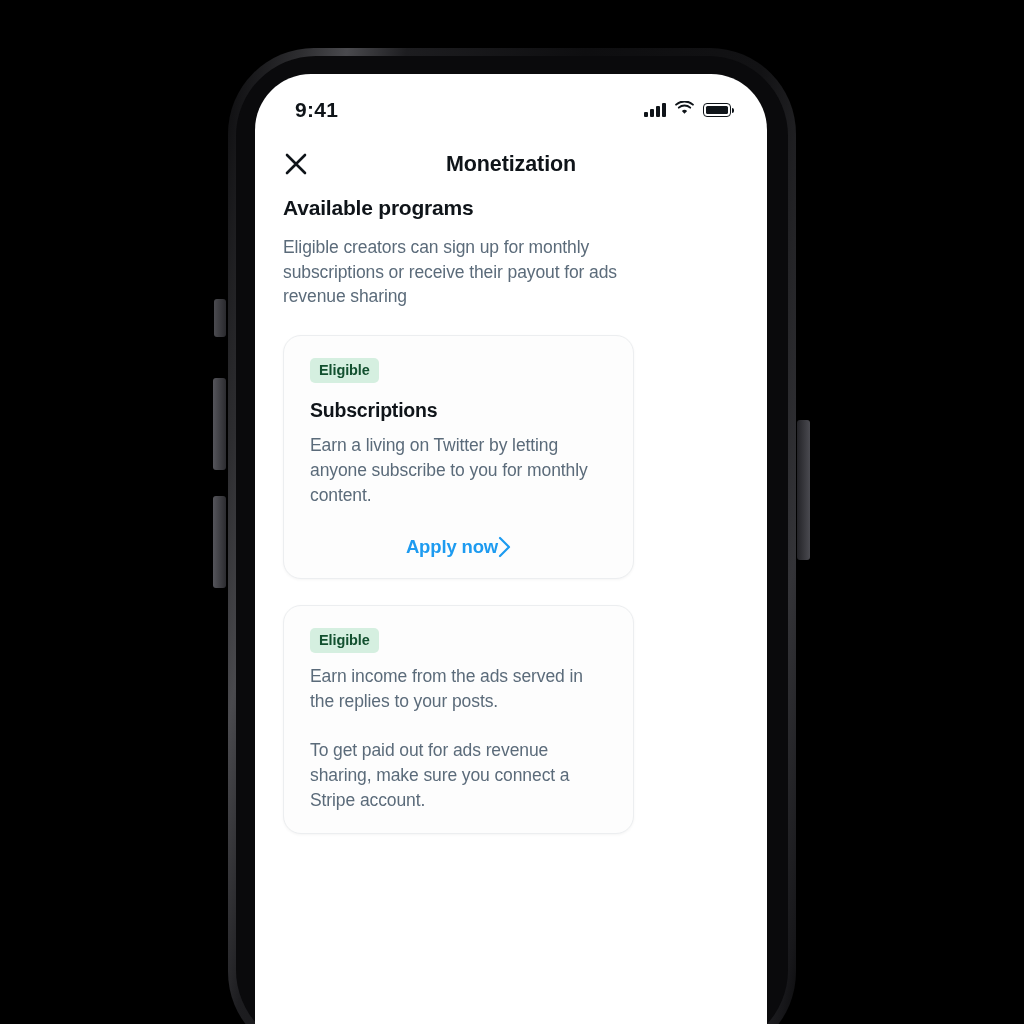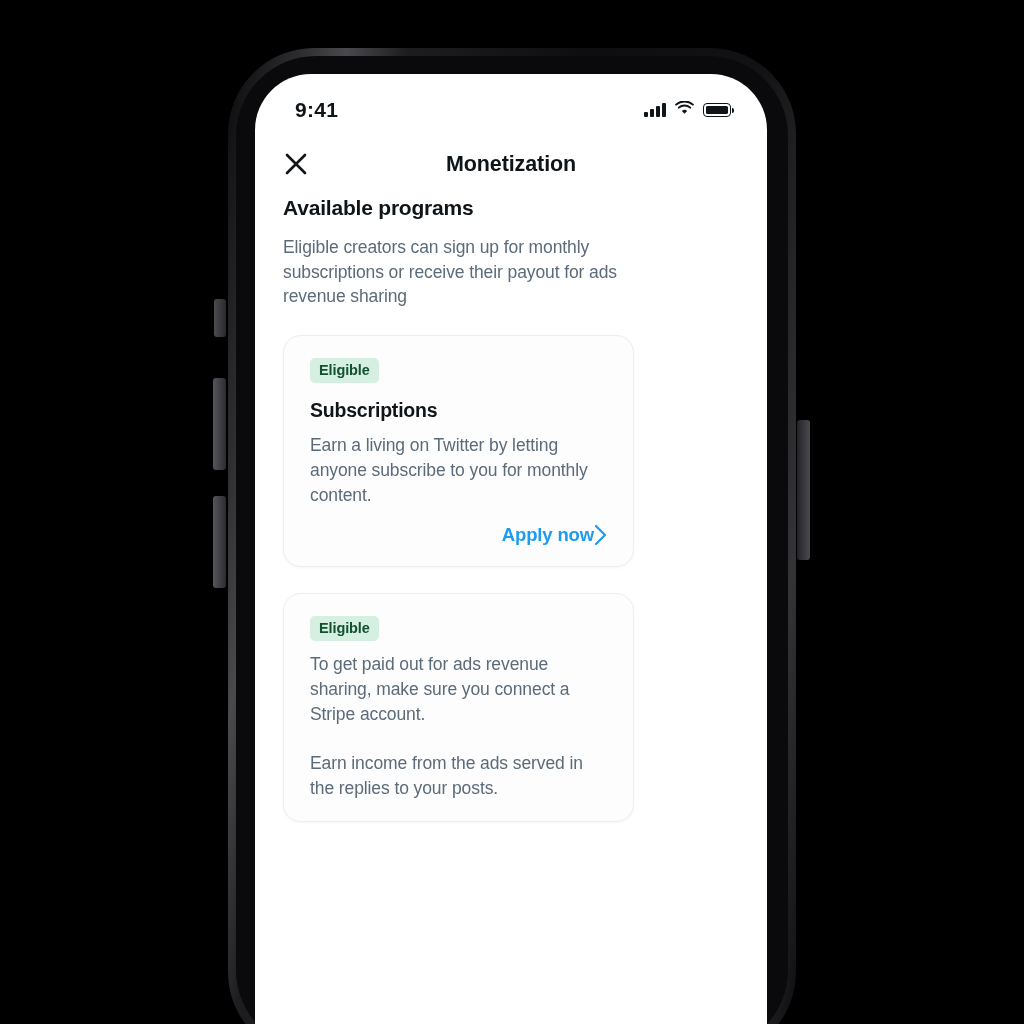--- a/index.html
+++ b/index.html
@@ -117,22 +117,22 @@
   .card-title{
     margin-top:16px;
     font-size:19.5px; font-weight:700; color:#0f1419; letter-spacing:-.2px;
   }
   .card-body{
     margin-top:11px;
     font-size:17.5px; line-height:1.43; color:#5b6b7a; letter-spacing:-.1px;
   }
   .card-body + .card-body{ margin-top:24px; }
   .card-action{
-    margin-top:16px;
-    display:flex; align-items:center; justify-content:flex-end;
+    margin-top:28px;
+    display:flex; align-items:center; justify-content:center;
     cursor:pointer;
   }
   .card-action .label{
     font-size:18.5px; font-weight:700; color:#1d9bf0; letter-spacing:-.15px;
   }
   .chev{ width:13px; height:22px; }
 </style>
 </head>
 <body>
 
@@ -191,19 +191,19 @@
         <div class="card-action">
           <span class="label">Apply now</span>
           <svg class="chev" viewBox="0 0 13 22">
             <path d="M2 2 L11 11 L2 20" stroke="#1d9bf0" stroke-width="2.2" fill="none" stroke-linecap="round" stroke-linejoin="round"></path>
           </svg>
         </div>
       </div>
 
       <div class="card">
         <span class="badge">Eligible</span>
+        <div class="card-body">Earn income from the ads served in the replies to your posts.</div>
         <div class="card-body">To get paid out for ads revenue sharing, make sure you connect a Stripe account.</div>
-        <div class="card-body">Earn income from the ads served in the replies to your posts.</div>
       </div>
 
     </div>
   </div>
 </div>
 
 </body></html>

